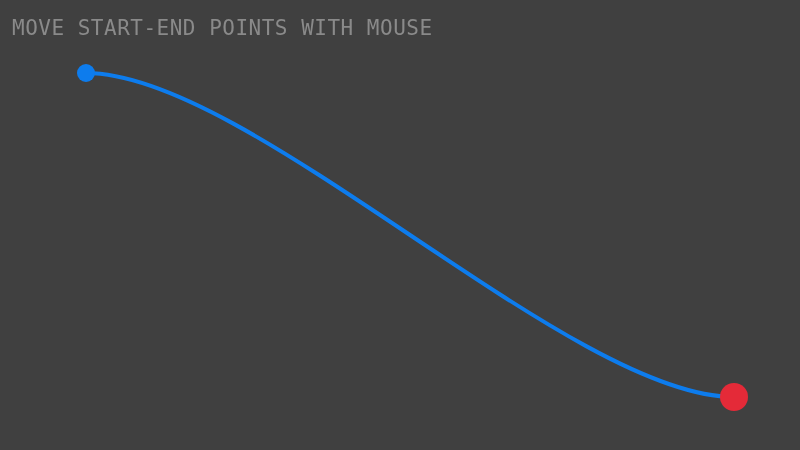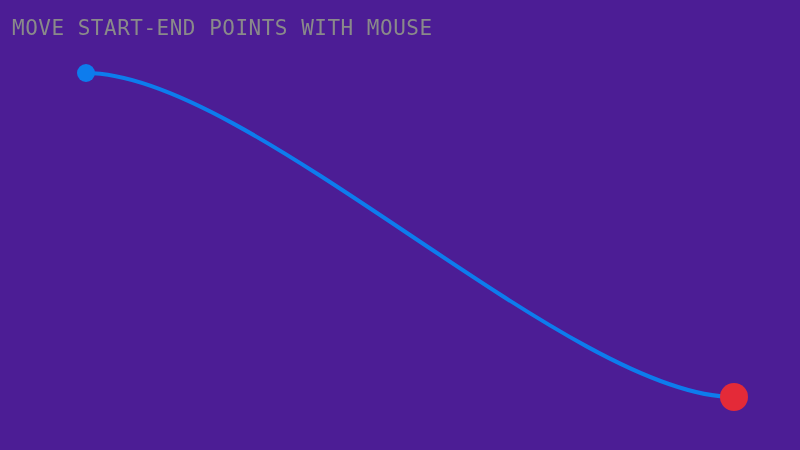--- a/index.html
+++ b/index.html
@@ -47,21 +47,21 @@
   }
   .handle-hit {
     position: absolute;
     border-radius: 50%;
     cursor: move;
   }
 </style>
 </head>
 <body>
 
-<div id="app-canvas" style="width: 800px; height: 450px; background: #4c1d95;">
+<div id="app-canvas" style="width: 800px; height: 450px; background: #404040;">
 
   <h1 id="title-label" style="color: rgb(138, 138, 138);">MOVE START-END POINTS WITH MOUSE</h1>
 
   <svg id="curve-stage" viewBox="0 0 800 450" xmlns="http://www.w3.org/2000/svg">
 
     <path fill="none" stroke="#0d7ced" stroke-width="4" stroke-linecap="round" stroke-linejoin="round" d="M 86 73 C 250 73 570 397 734 397"></path>
 
     <circle cx="86" cy="73" r="9" fill="#0d7ced"></circle>
 
     <circle cx="734" cy="397" r="14" fill="#e42a38"></circle>

